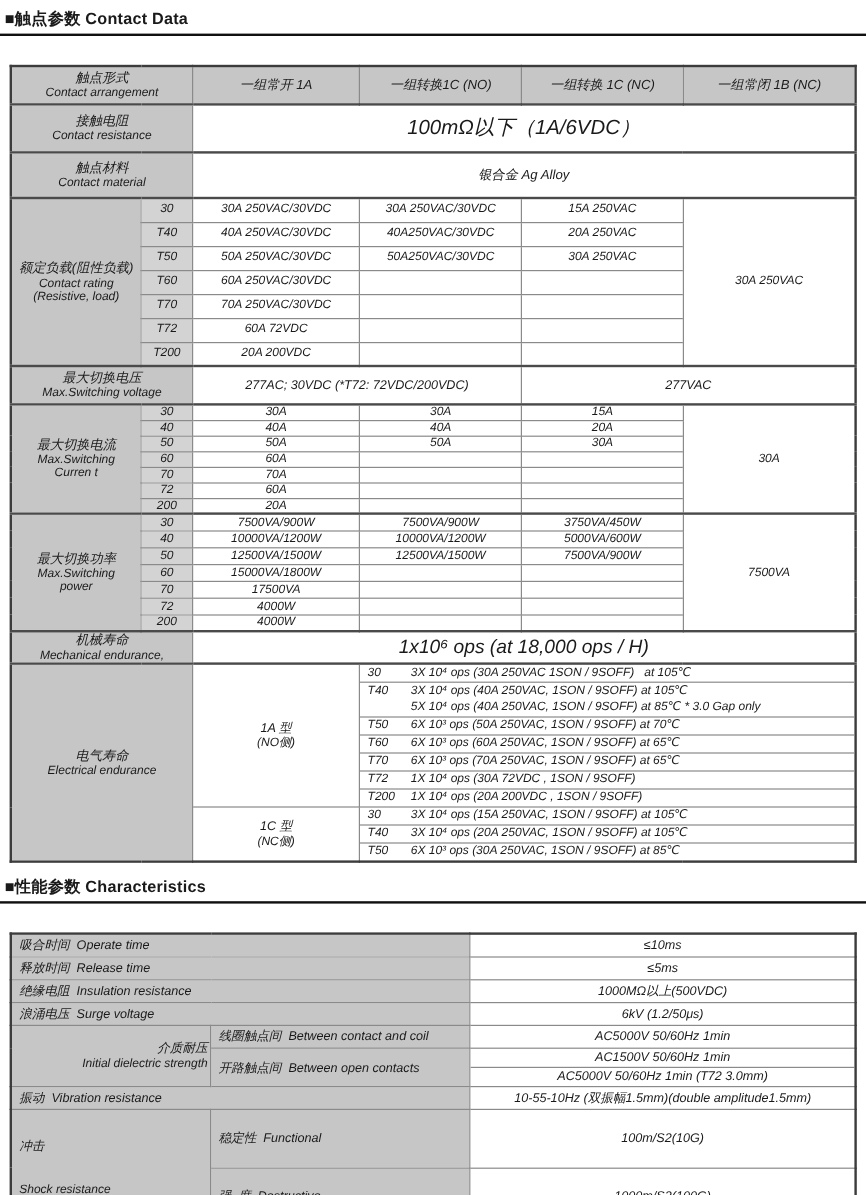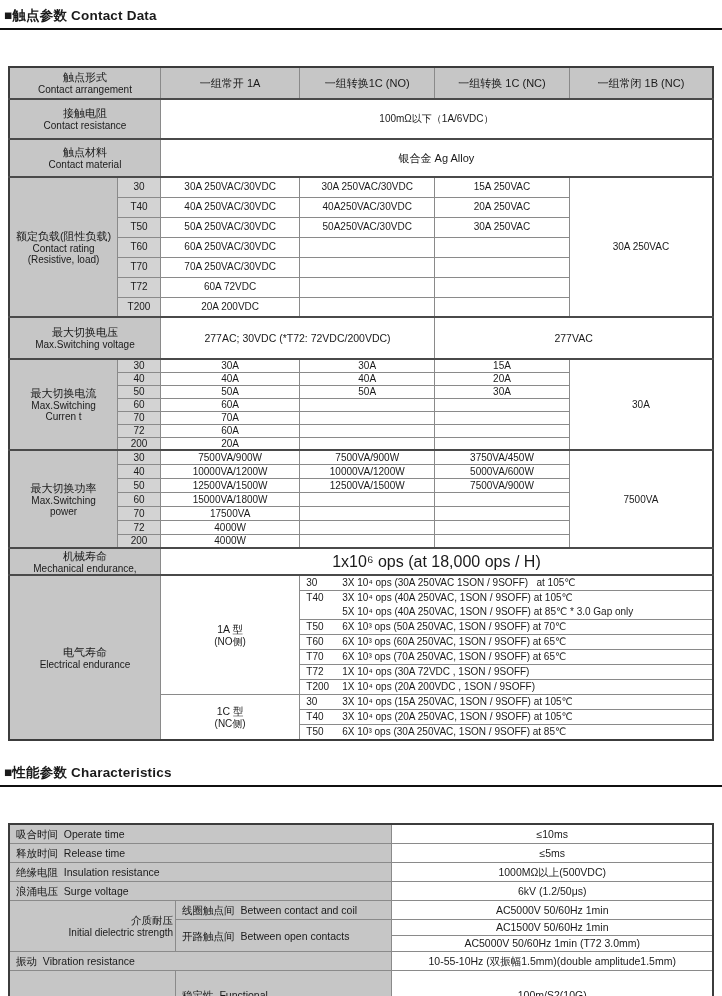--- a/index.html
+++ b/index.html
@@ -3,35 +3,35 @@
 <meta charset="utf-8">
 <style>
   html,body{margin:0;padding:0;}
   body{
     width:722px;height:996px;background:#ffffff;overflow:hidden;
     font-family:"Liberation Sans","DejaVu Sans",sans-serif;color:#1a1a1a;
     -webkit-font-smoothing:antialiased;
   }
   .sec-title{font-weight:bold;font-size:13.5px;padding:7px 0 3px 4px;letter-spacing:.2px;}
   .rule{height:2px;background:#101010;width:722px;}
-  table{border-collapse:collapse;table-layout:fixed;margin:16px 8px;border:2px solid #3c3c3c;}
+  table{border-collapse:collapse;table-layout:fixed;margin:4px 8px;border:2px solid #3c3c3c;font-style:italic;}
   td{
     border:1px solid #8a8a8a;font-size:10px;text-align:center;vertical-align:middle;
     padding:0 2px;overflow:hidden;line-height:12px;
   }
   tr.s td{border-top:2px solid #4a4a4a;}
   .g{background:#c6c6c6;}
   .k{background:#d3d3d3;}
   .zh{display:block;font-size:11px;line-height:13px;white-space:pre-line;}
   .en{display:block;font-size:10px;line-height:11px;white-space:pre-line;}
   .tr-h{height:32px;}
   .tr-res{height:40px;}
   .tr-mat{height:38px;}
   .tr-rat{height:20px;}
-  .tr-vol{height:42px;}
+  .tr-vol{height:32px;}
   .tr-cur{height:13px;}
   .tr-cur td{line-height:11px;}
   .tr-pow{height:14px;}
   .tr-pow td{line-height:11px;}
   .tr-mec{height:27px;}
   .ed{padding:0;vertical-align:top;}
   .elist{display:flex;flex-direction:column;}
   .erow{display:flex;align-items:flex-start;border-bottom:1px solid #8a8a8a;}
   .erow:last-child{border-bottom:none;}
   .ekey{flex:none;width:36px;text-align:left;padding-left:6px;font-size:10px;line-height:14px;}
@@ -75,21 +75,21 @@
     <td class="g" style="font-size:11px">一组转换1C (NO)</td>
     <td class="g" style="font-size:11px">一组转换 1C (NC)</td>
     <td class="g" style="font-size:11px">一组常闭 1B (NC)</td>
   </tr>
 
   <tr class="tr-res s">
     <td colspan="2" class="g">
       <span class="zh">接触电阻</span>
       <span class="en">Contact resistance</span>
     </td>
-    <td colspan="4" style="font-size:10px">100mΩ以下（1A/6VDC）</td>
+    <td colspan="4" style="font-size:17px">100mΩ以下（1A/6VDC）</td>
   </tr>
 
   <tr class="tr-mat s">
     <td colspan="2" class="g">
       <span class="zh">触点材料</span>
       <span class="en">Contact material</span>
     </td>
     <td colspan="4" style="font-size:11px">银合金 Ag Alloy</td>
   </tr>
 

